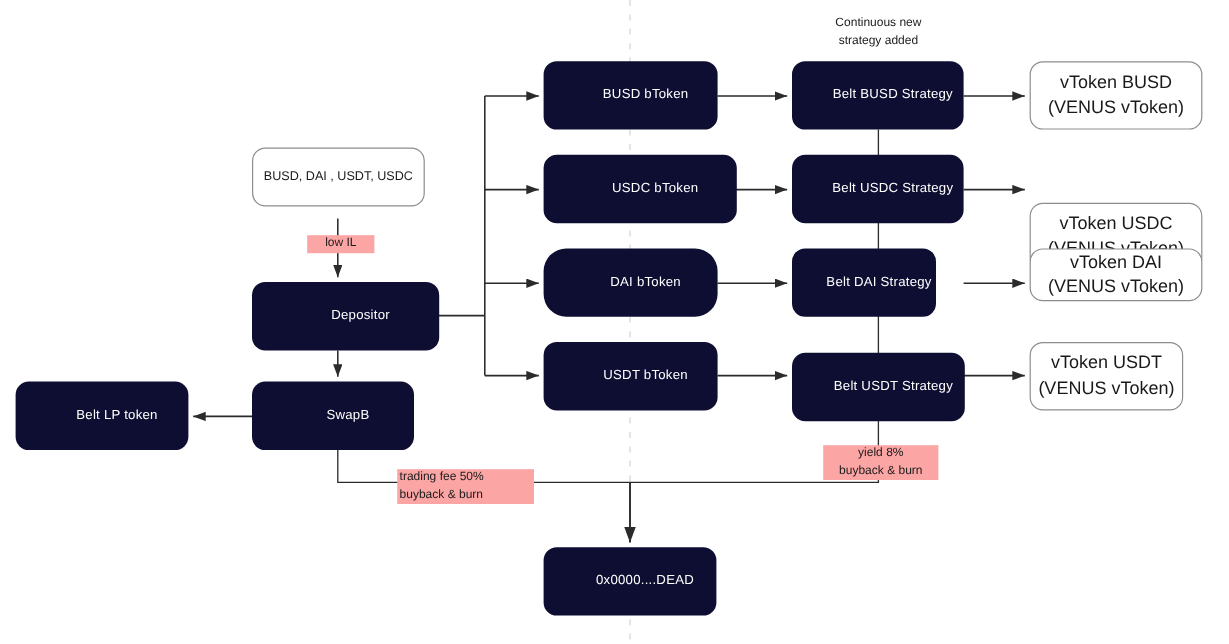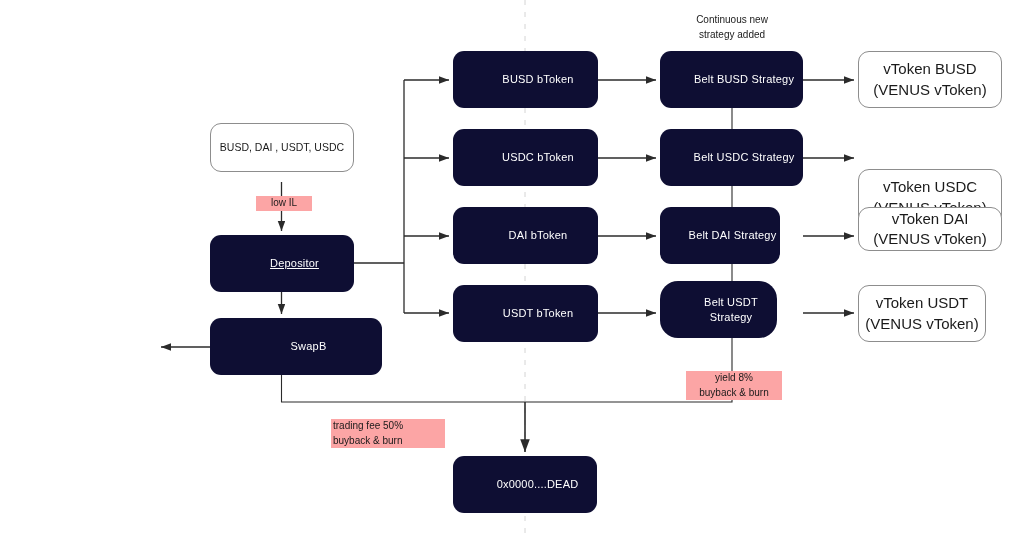--- a/index.html
+++ b/index.html
@@ -52,21 +52,21 @@
   .edge-label {
     position: absolute;
     font-size: 10px;
     color: #1a1a1a;
     line-height: 1.45;
     white-space: pre;
     background: #fca5a5;
     padding: 0 2px;
   }
   .edge-label.center { text-align: center; }
-  .edge-label.left   { text-align: left; margin-top: 28px; }
+  .edge-label.left   { text-align: left; }
   .note {
     position: absolute;
     font-size: 10px;
     color: #1a1a1a;
     text-align: center;
     line-height: 1.45;
     white-space: pre;
   }
 </style>
 </head>
@@ -125,56 +125,59 @@
   <div class="edge-label left" style="left:331px; top:391px; width:110px;">trading fee 50%
 buyback &amp; burn</div>
 
   <div class="edge-label center" style="left:686px; top:371px; width:92px;">yield 8%
 buyback &amp; burn</div>
 
   <div class="node light" style="left:210px; top:123px; width:144px; height:49px;">
     <span>BUSD, DAI , USDT, USDC</span>
   </div>
 
-  <div class="node dark" style="left:210px; top:235px; width:144px; height:57px;text-decoration:underline;">
+  <div class="node dark" style="left:210px; top:235px; width:156px; height:57px;">
     <span>Depositor</span>
   </div>
 
-  <div class="node dark" style="left:210px; top:318px; width:172px; height:57px;">
+  <div class="node dark" style="left:210px; top:318px; width:135px; height:57px;">
     <span>SwapB</span>
   </div>
 
+  <div class="node dark" style="left:13px; top:318px; width:144px; height:57px;">
+    <span>Belt LP token</span>
+  </div>
 
   <div class="node dark" style="left:453px; top:456px; width:144px; height:57px;">
     <span>0x0000....DEAD</span>
   </div>
 
   <div class="node dark" style="left:453px; top:51px; width:145px; height:57px;">
     <span>BUSD bToken</span>
   </div>
-  <div class="node dark" style="left:453px; top:129px; width:145px; height:57px;">
+  <div class="node dark" style="left:453px; top:129px; width:161px; height:57px;">
     <span>USDC bToken</span>
   </div>
-  <div class="node dark" style="left:453px; top:207px; width:145px; height:57px;">
+  <div class="node dark" style="left:453px; top:207px; width:145px; height:57px;border-radius:19px;">
     <span>DAI bToken</span>
   </div>
   <div class="node dark" style="left:453px; top:285px; width:145px; height:57px;">
     <span>USDT bToken</span>
   </div>
 
   <div class="node dark" style="left:660px; top:51px; width:143px; height:57px;">
     <span>Belt BUSD Strategy</span>
   </div>
   <div class="node dark" style="left:660px; top:129px; width:143px; height:57px;">
     <span>Belt USDC Strategy</span>
   </div>
   <div class="node dark" style="left:660px; top:207px; width:120px; height:57px;">
     <span>Belt DAI Strategy</span>
   </div>
-  <div class="node dark" style="left:660px; top:281px; width:117px; height:57px;border-radius:18px;">
+  <div class="node dark" style="left:660px; top:294px; width:144px; height:57px;">
     <span>Belt USDT Strategy</span>
   </div>
 
   <div class="node light two-line" style="left:858px; top:51px; width:144px; height:57px;">
     <div>
       <div>vToken BUSD</div>
       <div>(VENUS vToken)</div>
     </div>
   </div>
   <div class="node light two-line" style="left:858px; top:129px; width:144px; height:57px;margin-top:40px;">

